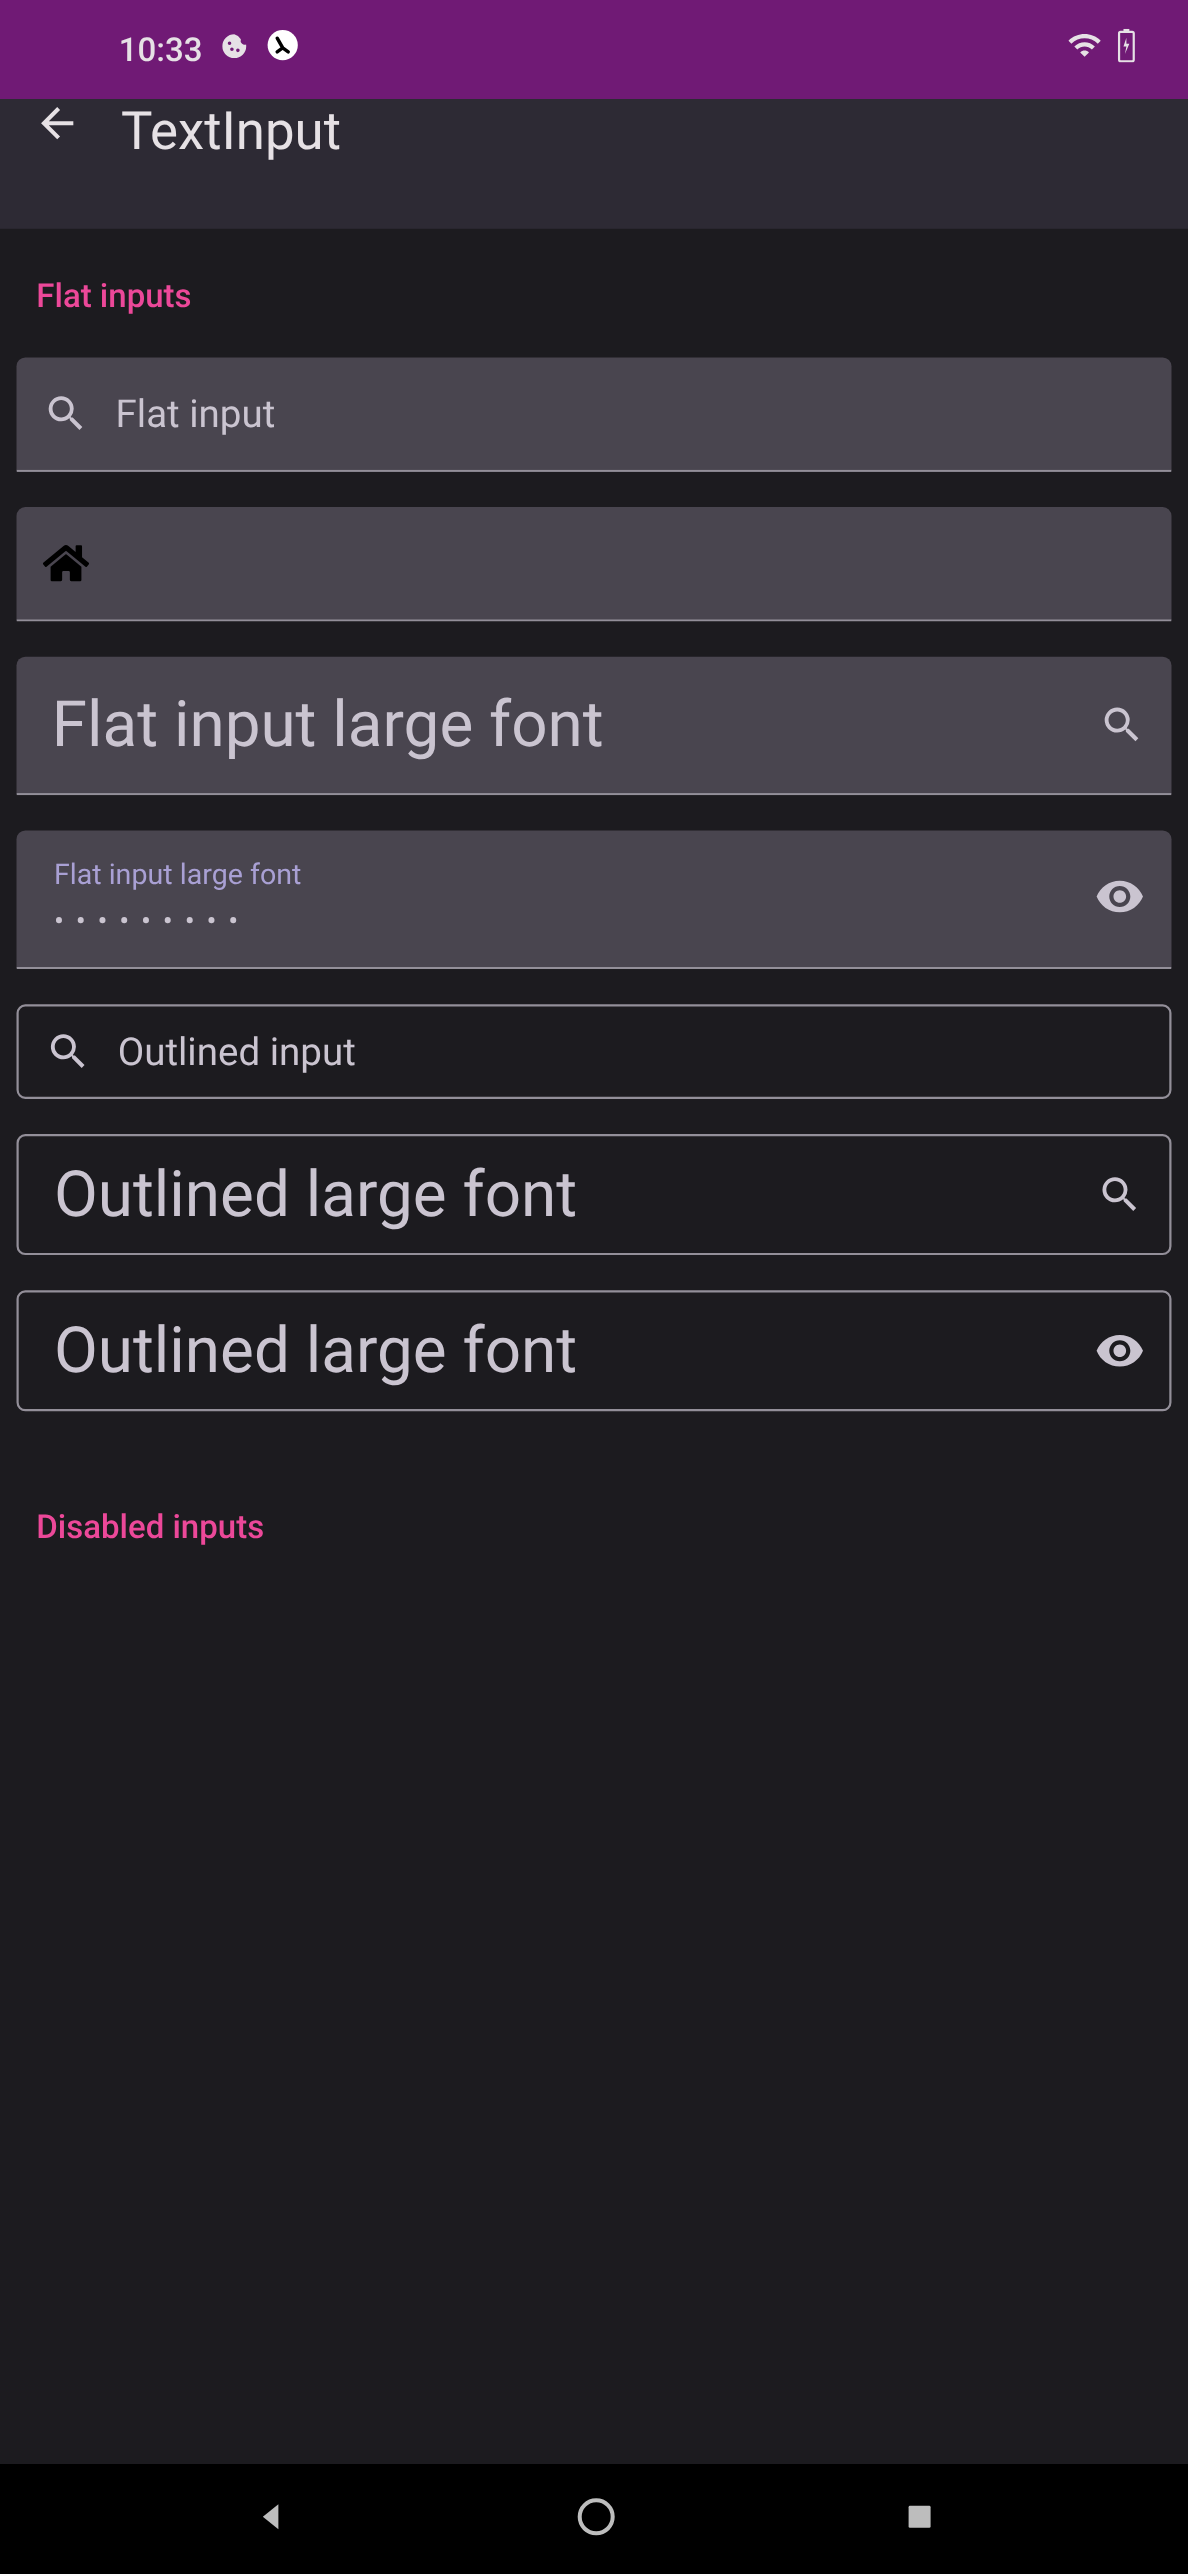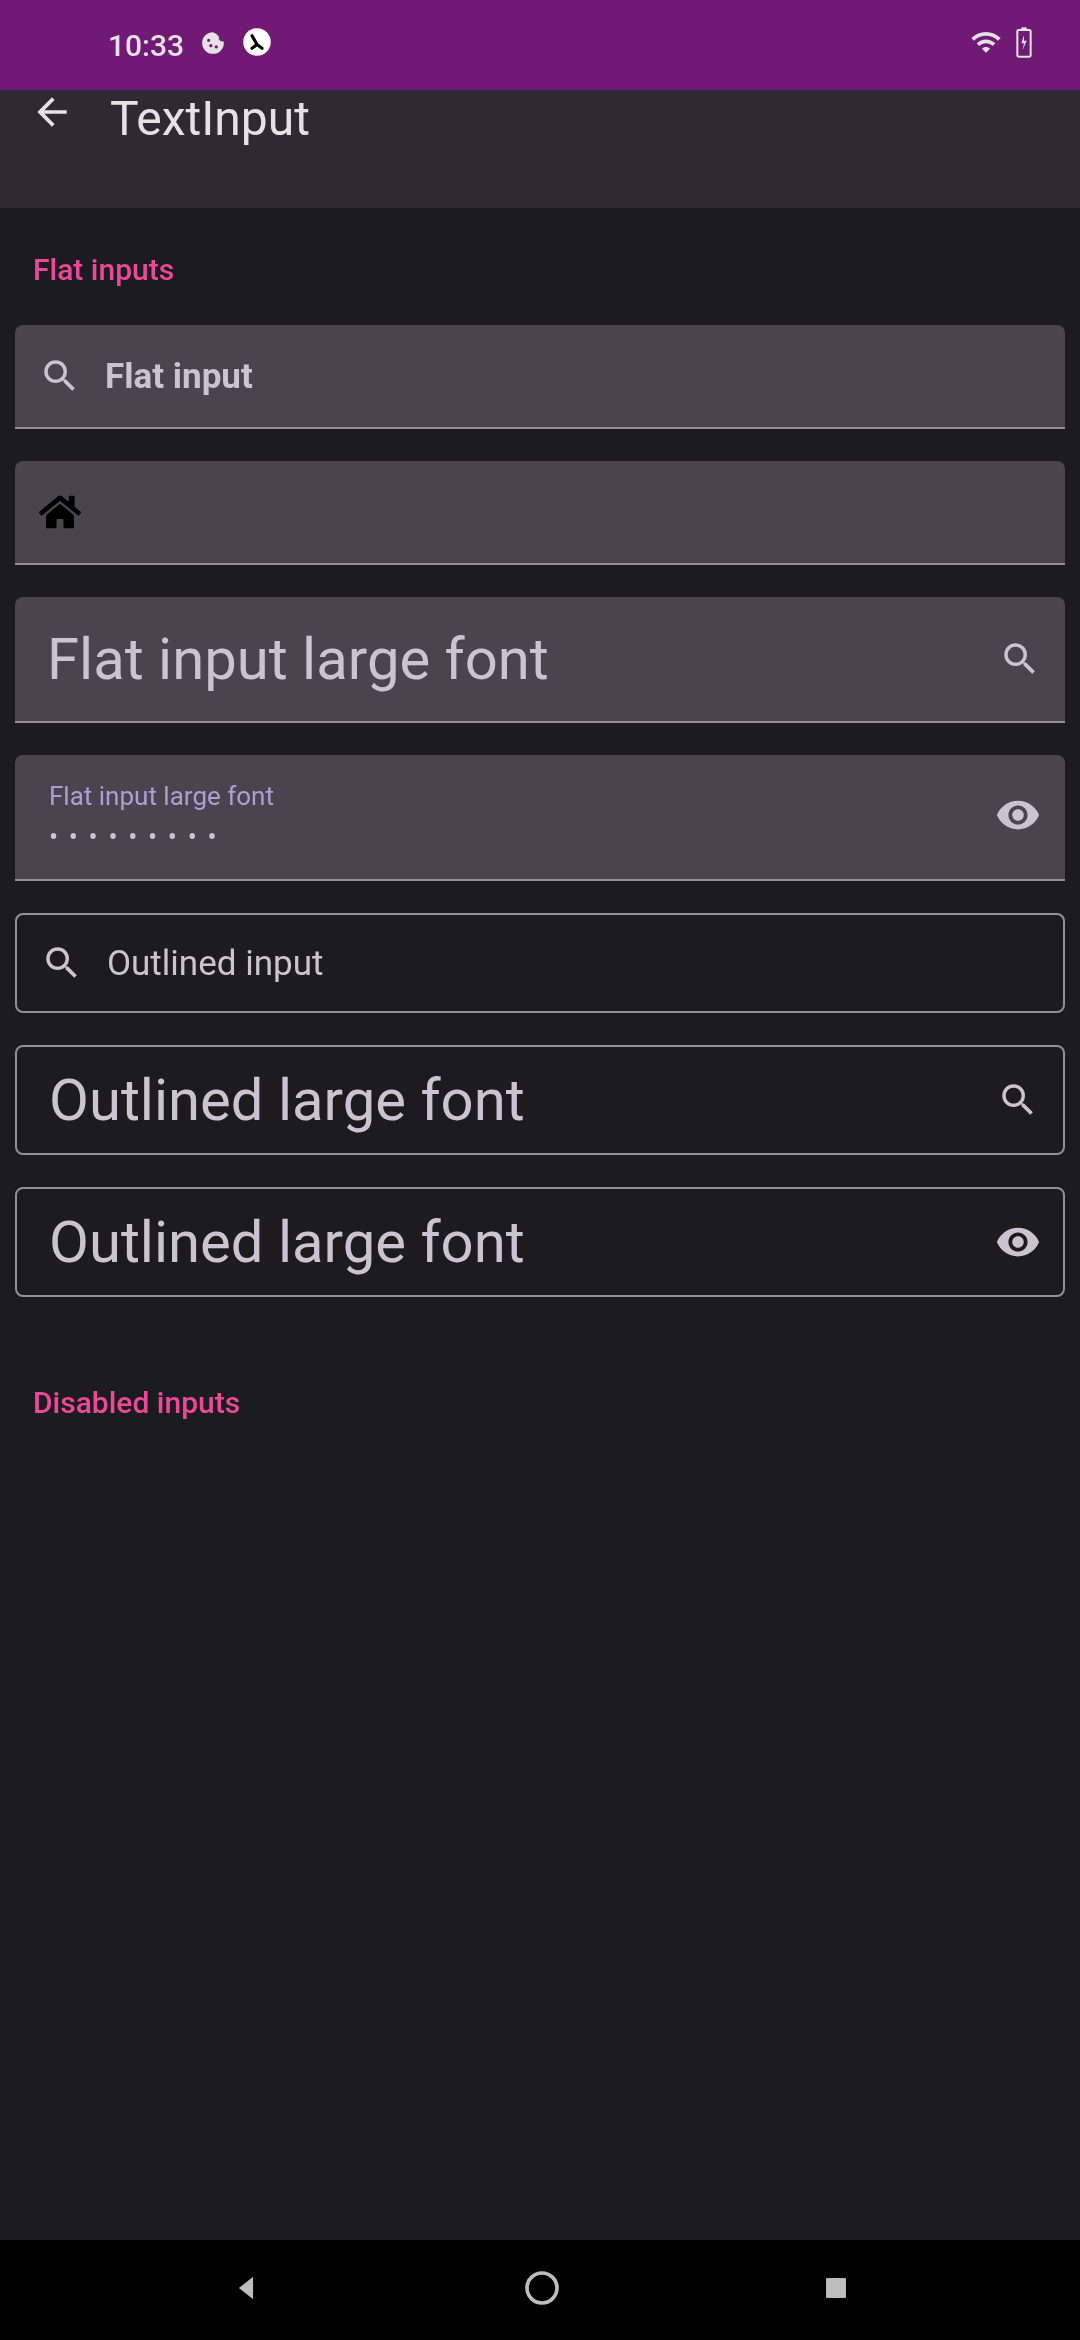--- a/index.html
+++ b/index.html
@@ -71,42 +71,41 @@
       border-top-left-radius: 8px;
       border-top-right-radius: 8px;
       border-bottom: 2px solid #938f99;
       margin-bottom: 32px;
       display: flex;
       align-items: center;
       position: relative;
     }
     .input-flat.normal {
       height: 104px;
-      font-weight: bold;
     }
     .input-flat.large {
       height: 126px;
     }
     .input-flat.with-label {
       height: 126px;
       flex-direction: column;
       align-items: stretch;
       justify-content: center;
       padding: 0 34px;
     }
     .input-outline {
       border: 2px solid #938f99;
       border-radius: 8px;
       margin-bottom: 32px;
       display: flex;
       align-items: center;
       position: relative;
     }
     .input-outline.normal {
-      height: 100px;
+      height: 86px;
     }
     .input-outline.large {
       height: 110px;
     }
     .leading-icon {
       width: 90px;
       display: flex;
       align-items: center;
       justify-content: center;
       flex-shrink: 0;

